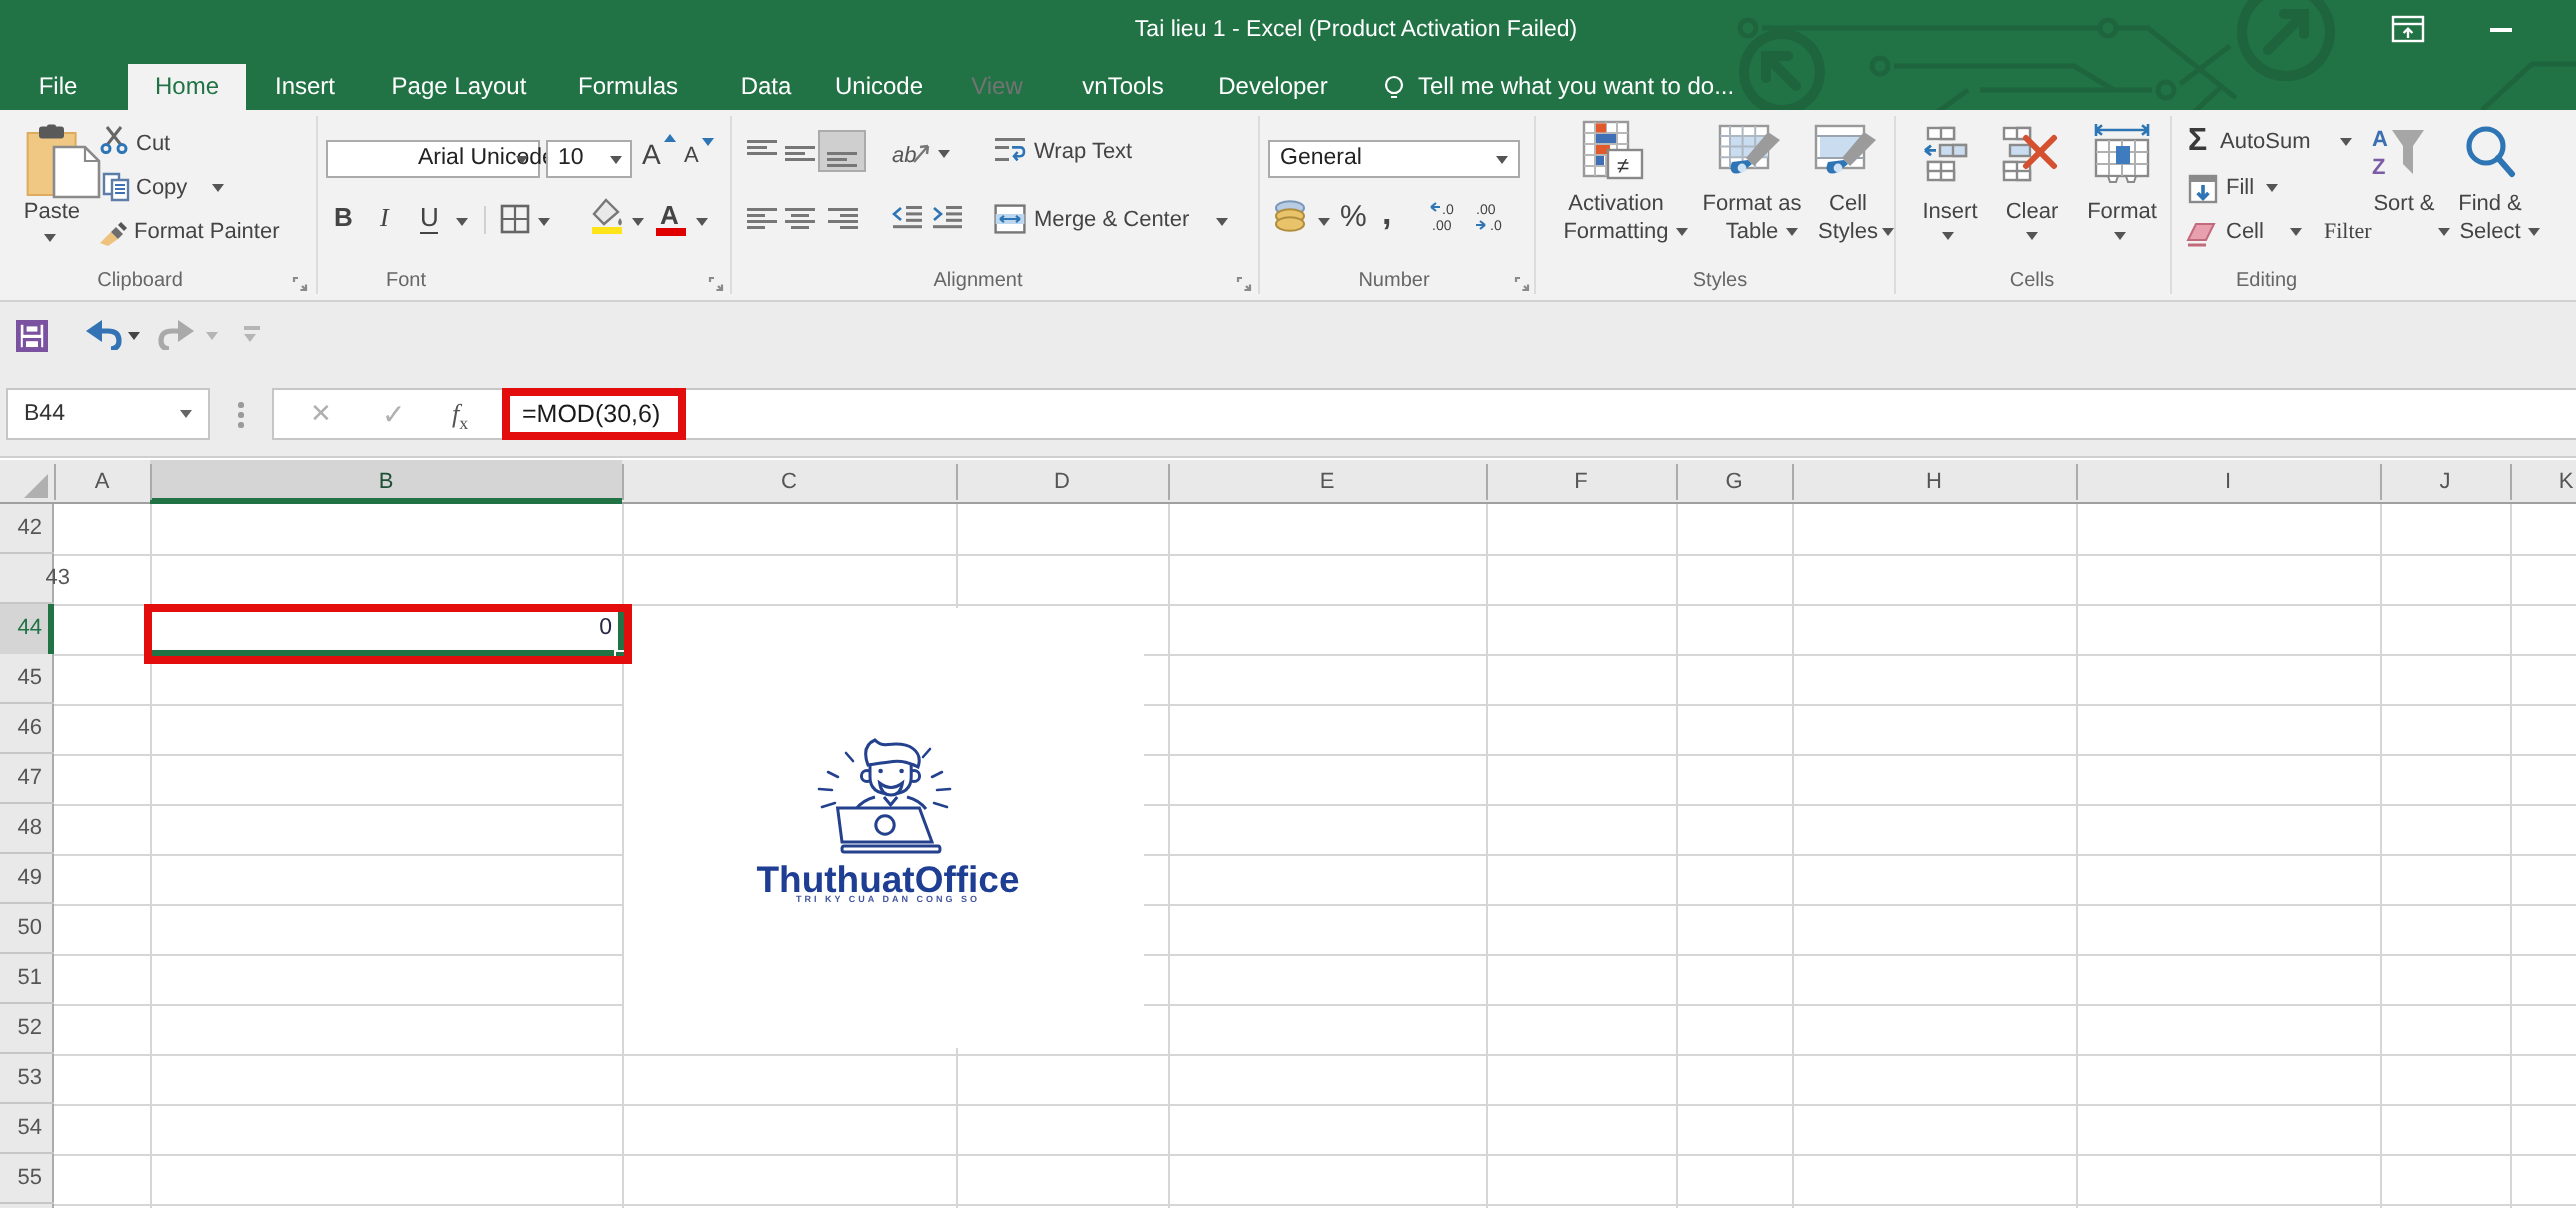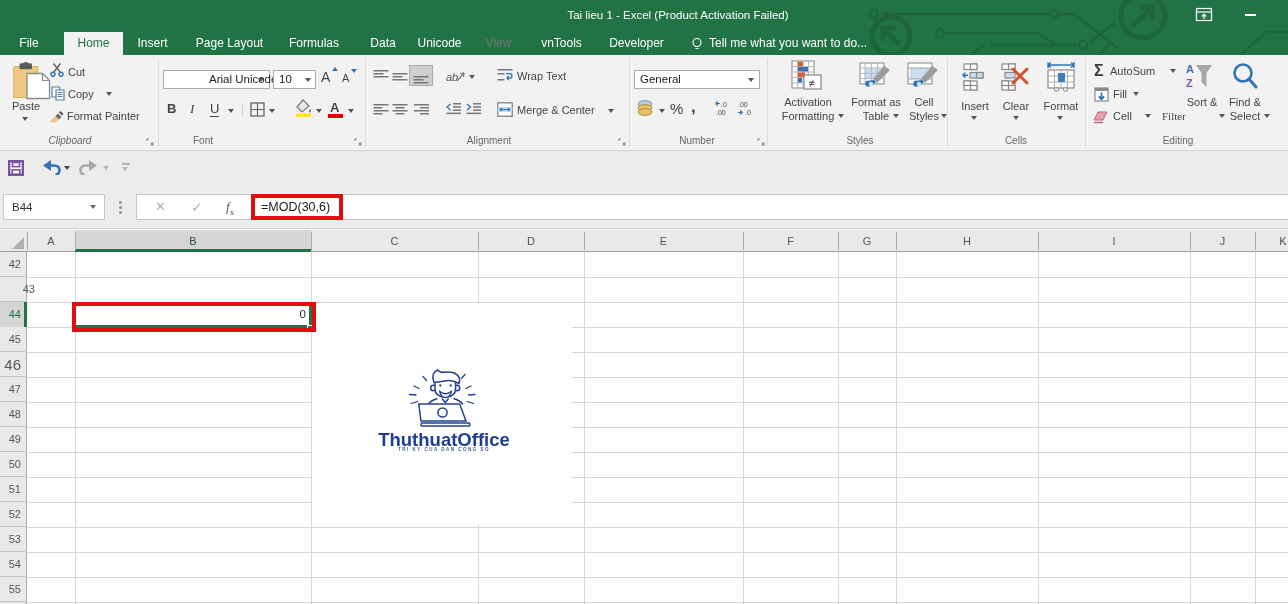--- a/index.html
+++ b/index.html
@@ -55,27 +55,27 @@
 <path d="M5.5,9.5 h3 M5.5,11.5 h3" stroke="#fff" stroke-width="1.1"></path>
 </svg>
 <div class="a" style="left:709px;top:32px;height:23px;line-height:23px;font-size:12px;color:#fff;">Tell me what you want to do...</div>
 <div class="a" style="left:0;top:55px;width:1288px;height:96px;background:#f3f2f2;border-bottom:1px solid #d2d2d2;"></div>
 <div class="a" style="left:158px;top:58px;width:1px;height:89px;background:#dcdcdc;"></div>
 <div class="a" style="left:365px;top:58px;width:1px;height:89px;background:#dcdcdc;"></div>
 <div class="a" style="left:629px;top:58px;width:1px;height:89px;background:#dcdcdc;"></div>
 <div class="a" style="left:767px;top:58px;width:1px;height:89px;background:#dcdcdc;"></div>
 <div class="a" style="left:947px;top:58px;width:1px;height:89px;background:#dcdcdc;"></div>
 <div class="a" style="left:1085px;top:58px;width:1px;height:89px;background:#dcdcdc;"></div>
-<div class="glb" style="left:10px;top:135px;width:120px;text-align:center;font-style:italic;">Clipboard</div>
+<div class="glb" style="left:10px;top:135px;width:120px;text-align:center;">Clipboard</div>
 <div class="glb" style="left:193px;top:135px;width:120px;">Font</div>
 <div class="glb" style="left:429px;top:135px;width:120px;text-align:center;">Alignment</div>
 <div class="glb" style="left:637px;top:135px;width:120px;text-align:center;">Number</div>
 <div class="glb" style="left:800px;top:135px;width:120px;text-align:center;">Styles</div>
 <div class="glb" style="left:956px;top:135px;width:120px;text-align:center;">Cells</div>
-<div class="glb" style="left:1118px;top:135px;width:120px;text-align:center;">Editing</div>
+<div class="glb" style="left:1118px;top:135px;width:120px;text-align:left;">Editing</div>
 <svg class="a" style="left:146px;top:138px;" width="8" height="8" viewBox="0 0 8 8">
 <path d="M1,3 V1 H3 M5,5 L7,7 M7,4.2 V7 H4.2" stroke="#8a8a8a" stroke-width="1.1" fill="none"></path>
   </svg>
 <svg class="a" style="left:354px;top:138px;" width="8" height="8" viewBox="0 0 8 8">
 <path d="M1,3 V1 H3 M5,5 L7,7 M7,4.2 V7 H4.2" stroke="#8a8a8a" stroke-width="1.1" fill="none"></path>
   </svg>
 <svg class="a" style="left:618px;top:138px;" width="8" height="8" viewBox="0 0 8 8">
 <path d="M1,3 V1 H3 M5,5 L7,7 M7,4.2 V7 H4.2" stroke="#8a8a8a" stroke-width="1.1" fill="none"></path>
   </svg>
 <svg class="a" style="left:757px;top:138px;" width="8" height="8" viewBox="0 0 8 8">
@@ -407,21 +407,21 @@
 <div class="a" style="left:0;top:551px;width:27px;height:1px;background:#c6c6c6;"></div>
 <div class="a" style="left:0;top:576px;width:27px;height:1px;background:#c6c6c6;"></div>
 <div class="a" style="left:0;top:601px;width:27px;height:1px;background:#c6c6c6;"></div>
 
 <div class="a" style="left:0;top:302px;width:27px;height:25px;background:#d5d5d5;"></div>
 <div class="a" style="left:23.5px;top:302px;width:3.5px;height:25px;background:#217346;"></div>
 <div class="a" style="left:0;top:252px;width:21px;height:25px;line-height:25px;text-align:right;font-size:11px;color:#555;">42</div>
 <div class="a" style="left:0;top:277px;width:21px;height:25px;line-height:25px;text-align:right;font-size:11px;color:#555;margin-left:14px;">43</div>
 <div class="a" style="left:0;top:302px;width:21px;height:25px;line-height:25px;text-align:right;font-size:11px;color:#217346;">44</div>
 <div class="a" style="left:0;top:327px;width:21px;height:25px;line-height:25px;text-align:right;font-size:11px;color:#555;">45</div>
-<div class="a" style="left:0;top:352px;width:21px;height:25px;line-height:25px;text-align:right;font-size:15px;color:#555;">46</div>
+<div class="a" style="left:0;top:352px;width:21px;height:25px;line-height:25px;text-align:right;font-size:11px;color:#555;">46</div>
 <div class="a" style="left:0;top:377px;width:21px;height:25px;line-height:25px;text-align:right;font-size:11px;color:#555;">47</div>
 <div class="a" style="left:0;top:402px;width:21px;height:25px;line-height:25px;text-align:right;font-size:11px;color:#555;">48</div>
 <div class="a" style="left:0;top:427px;width:21px;height:25px;line-height:25px;text-align:right;font-size:11px;color:#555;">49</div>
 <div class="a" style="left:0;top:452px;width:21px;height:25px;line-height:25px;text-align:right;font-size:11px;color:#555;">50</div>
 <div class="a" style="left:0;top:477px;width:21px;height:25px;line-height:25px;text-align:right;font-size:11px;color:#555;">51</div>
 <div class="a" style="left:0;top:502px;width:21px;height:25px;line-height:25px;text-align:right;font-size:11px;color:#555;">52</div>
 <div class="a" style="left:0;top:527px;width:21px;height:25px;line-height:25px;text-align:right;font-size:11px;color:#555;">53</div>
 <div class="a" style="left:0;top:552px;width:21px;height:25px;line-height:25px;text-align:right;font-size:11px;color:#555;">54</div>
 <div class="a" style="left:0;top:577px;width:21px;height:25px;line-height:25px;text-align:right;font-size:11px;color:#555;">55</div>
 <div class="a" style="left:75px;top:252px;width:1px;height:352px;background:#d6d6d6;"></div>

